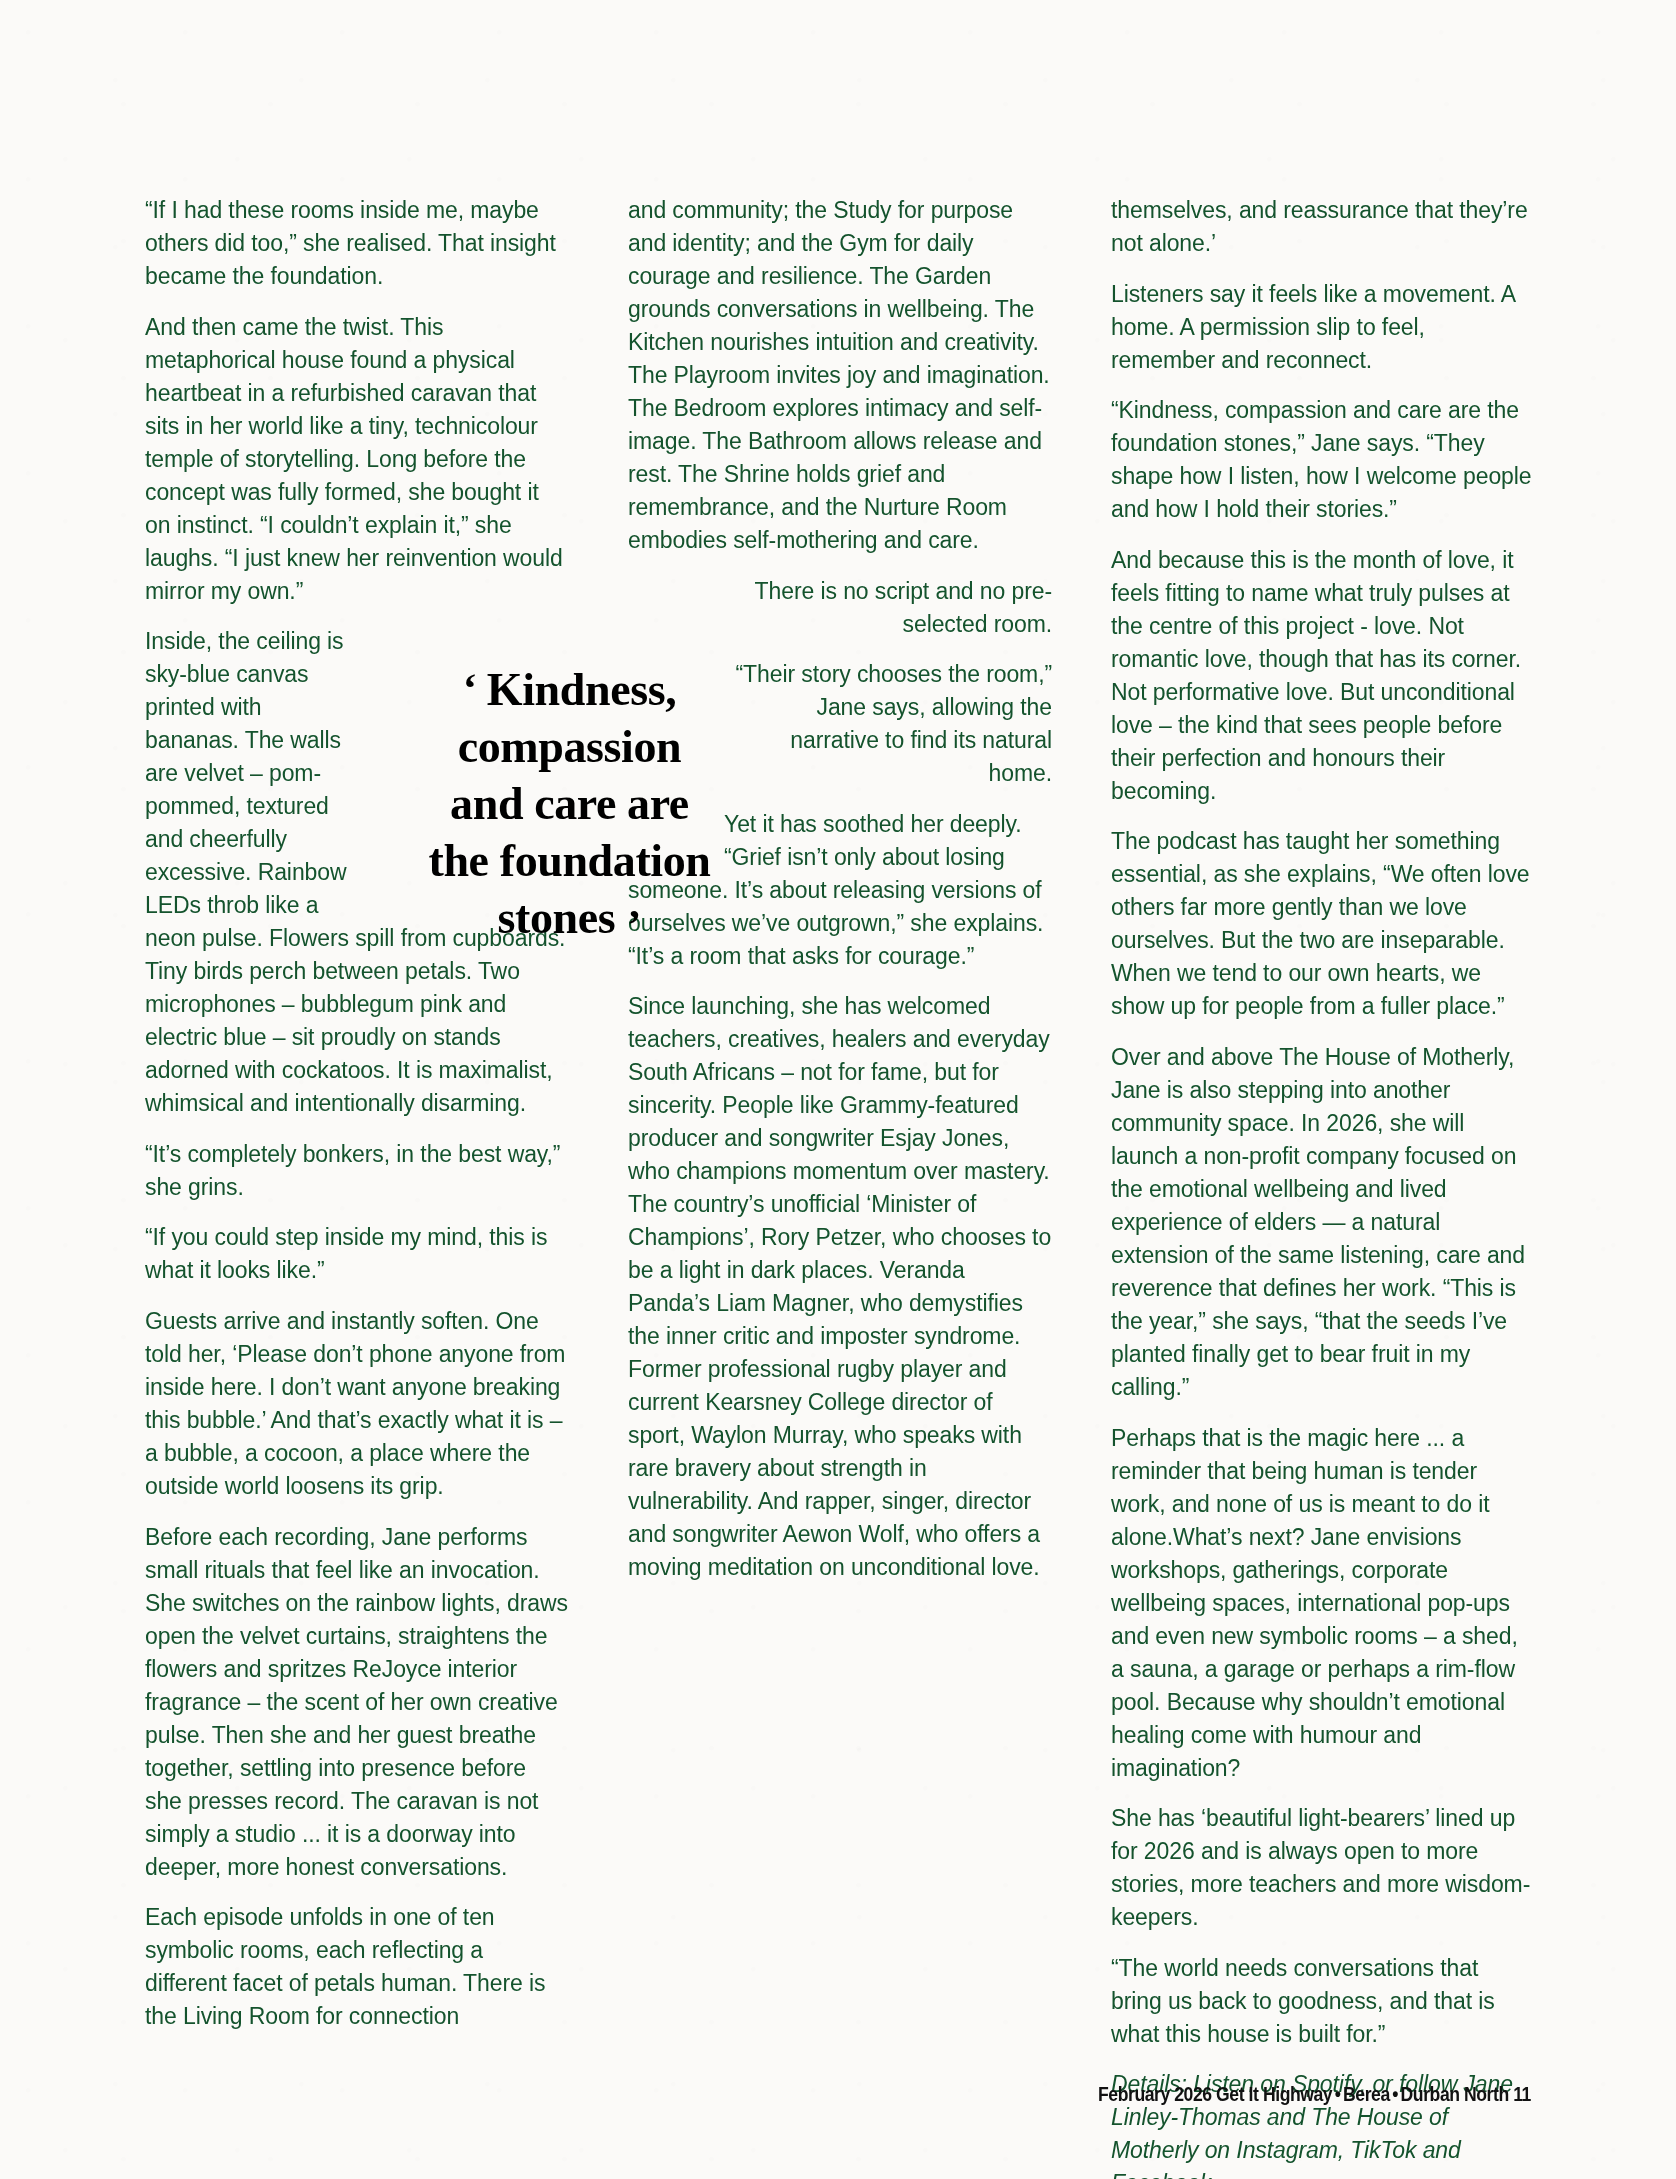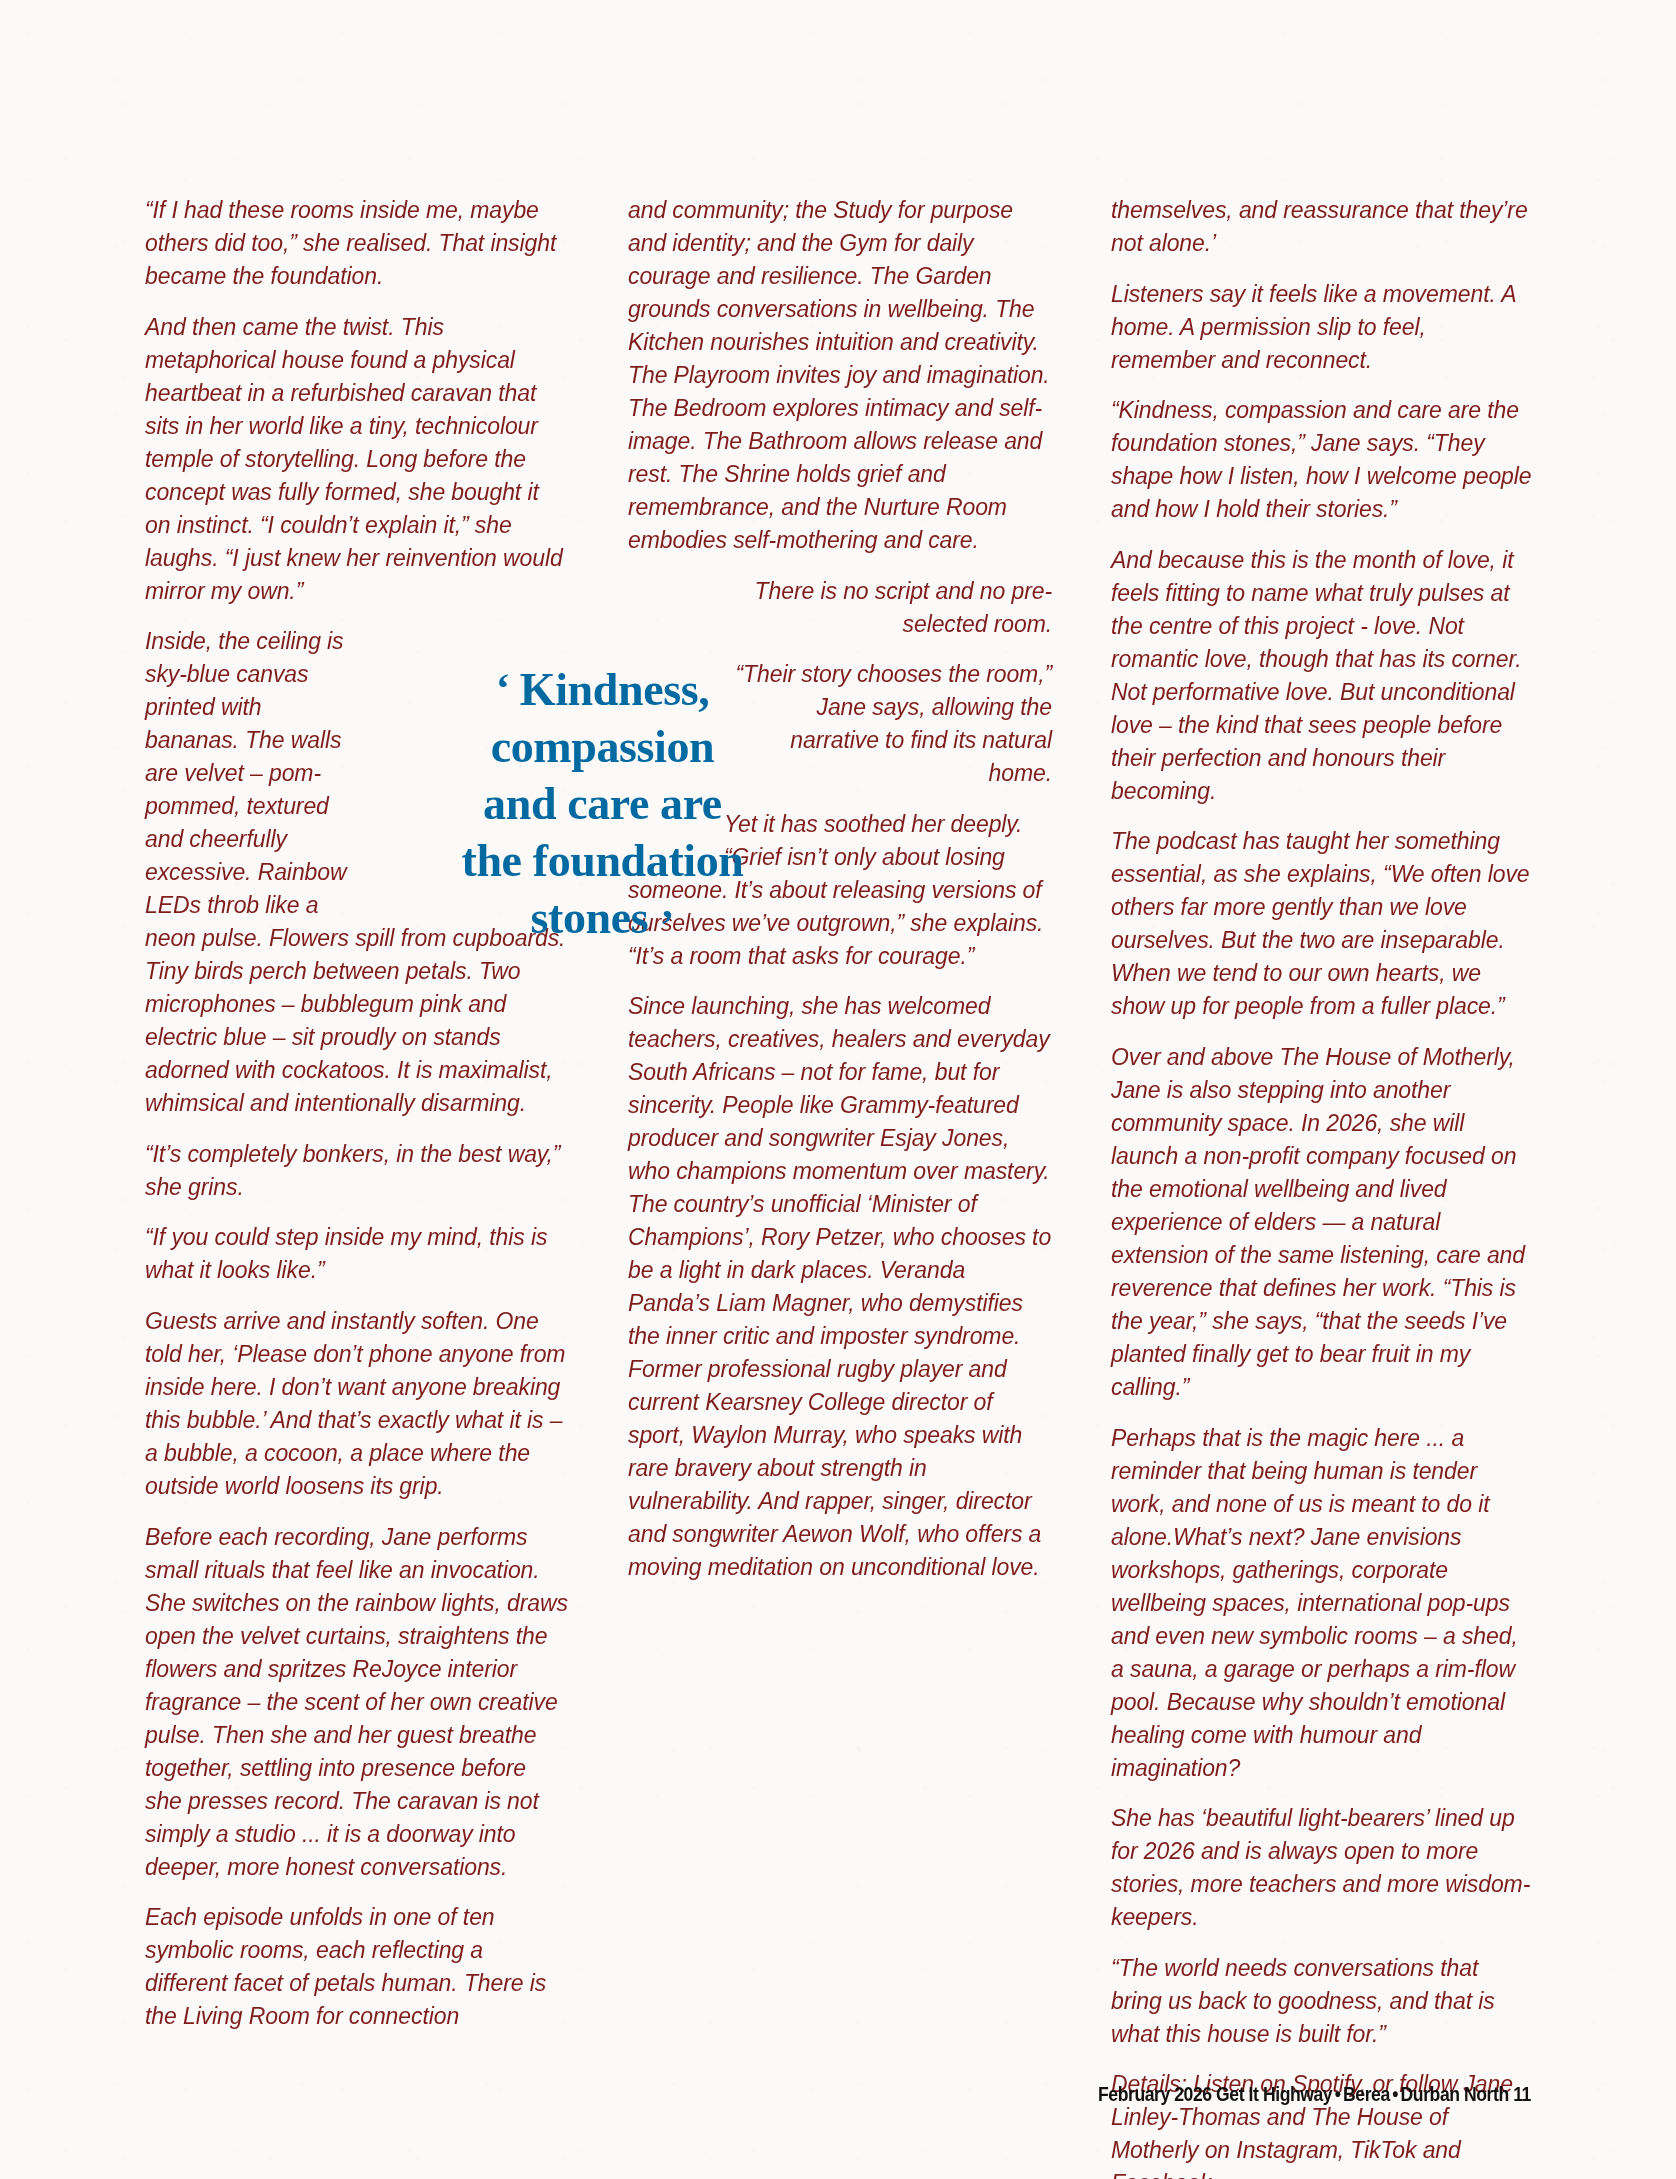--- a/index.html
+++ b/index.html
@@ -44,37 +44,36 @@
     width: 424px;
     flex: 0 0 424px;
     position: relative;
   }
 
   .col p {
     margin: 0 0 17.6px 0;
     font-size: 23px;
     line-height: 33px;
     letter-spacing: -0.1px;
-    color: #7f1d1d;
+    color: #14532d;
     font-weight: 400;
-    font-style: italic;
   }
 
   
   .pullquote {
     position: absolute;
-    left: 441px;
+    left: 408px;
     top: 659px;
     width: 323px;
     text-align: center;
     font-family: "Liberation Serif", "DejaVu Serif", serif;
     font-weight: 700;
     font-size: 46px;
     line-height: 57px;
-    color: #0369a1;
+    color: #000000;
     letter-spacing: -0.4px;
     z-index: 5;
   }
   .pq-line {
     display: block;
     white-space: nowrap;
   }
   .pq-mark {
     font-family: "Liberation Serif", "DejaVu Serif", serif;
     font-weight: 700;

